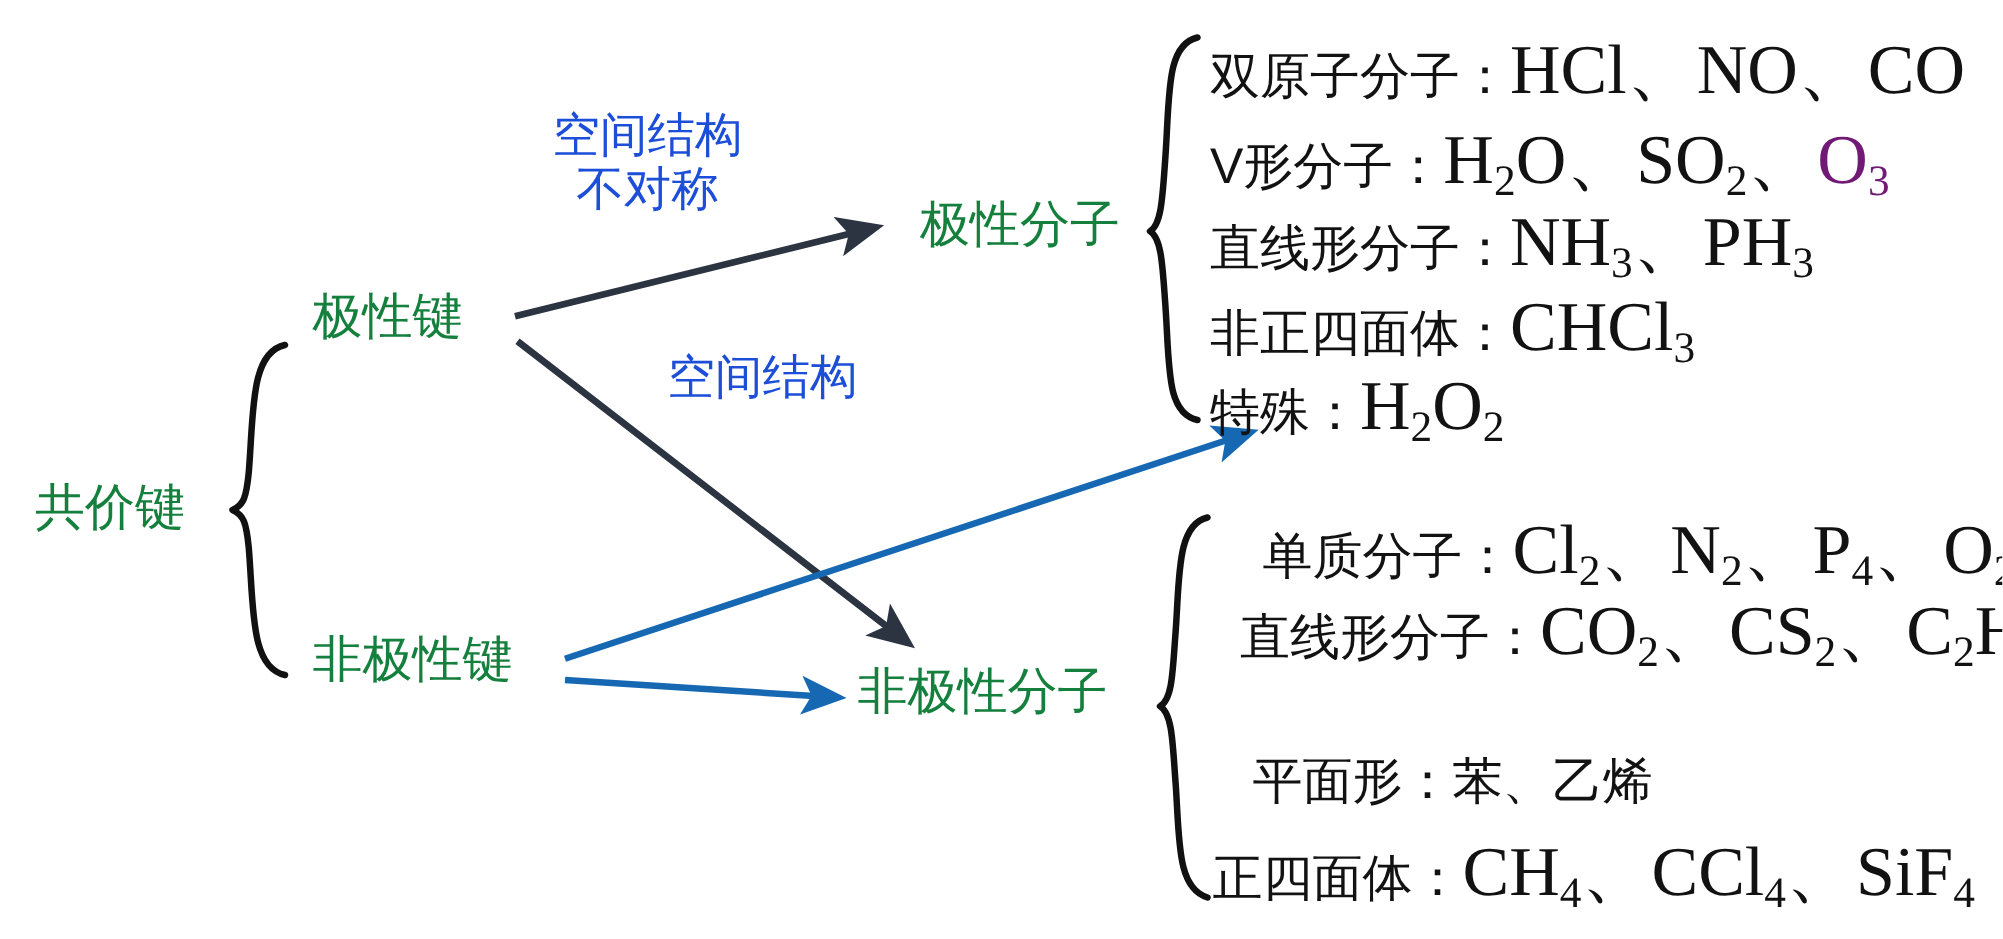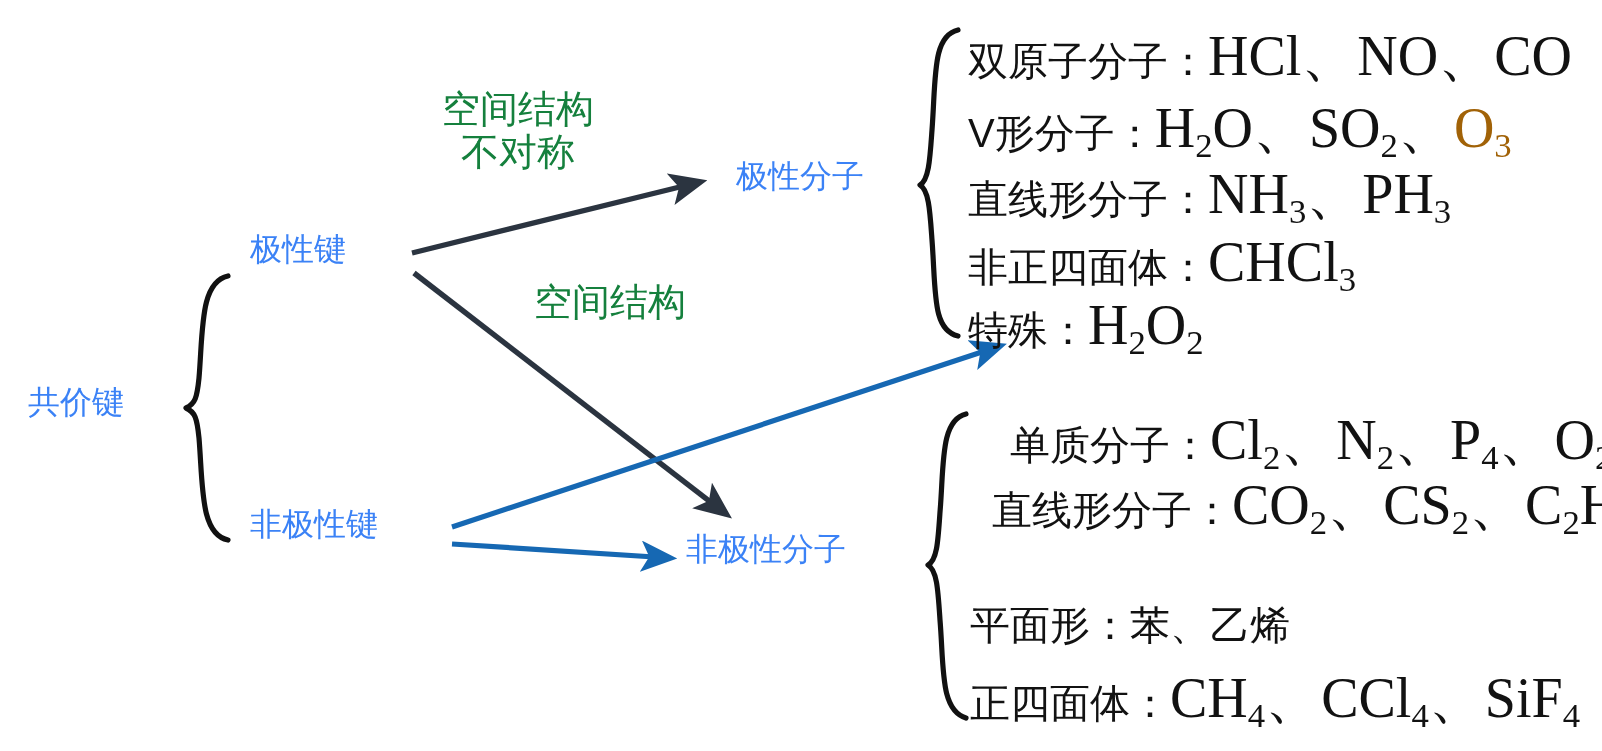--- a/index.html
+++ b/index.html
@@ -11,35 +11,35 @@
     position: relative;
     width: 1602px;
     height: 751px;
     background: #ffffff;
     overflow: hidden;
     font-family: "Liberation Sans", "DejaVu Sans", sans-serif;
   }
   .node {
     position: absolute;
     white-space: nowrap;
-    color: #3b82f6;
-    font-size: 32px;
+    color: #15803d;
+    font-size: 40px;
     line-height: 1;
     font-family: "Liberation Sans", "DejaVu Sans", sans-serif;
   }
   .red {
-    color: #a16207;
+    color: #701a75;
   }
   .red-dark {
     color: #D4362A;
   }
   .edge-label {
     position: absolute;
     text-align: center;
-    color: #15803d;
+    color: #1d4ed8;
     font-size: 38px;
     line-height: 1.12;
     font-family: "Liberation Sans", "DejaVu Sans", sans-serif;
     white-space: nowrap;
   }
   .list-line {
     position: absolute;
     white-space: nowrap;
     font-size: 40px;
     line-height: 1;
@@ -152,21 +152,21 @@
 
   <div class="list-line" style="left:970px; top:412px;margin-left:40px;">
     <span>单质分子：</span><span class="f">Cl<sub>2</sub>、N<sub>2</sub>、P<sub>4</sub>、O<sub>2</sub></span>
   </div>
 
   <div class="list-line" style="left:970px; top:477px;margin-left:22px;">
     <span>直线形分子：</span><span class="f">CO<sub>2</sub>、CS<sub>2</sub>、C<sub>2</sub>H<sub>2</sub></span>
   </div>
 
 
-  <div class="list-line" style="left:970px; top:605px;">
+  <div class="list-line" style="left:1002px; top:605px;">
     <span>平面形：</span><span>苯、乙烯</span>
   </div>
 
   <div class="list-line" style="left:970px; top:670px;">
     <span>正四面体：</span><span class="f">CH<sub>4</sub>、CCl<sub>4</sub>、SiF<sub>4</sub></span>
   </div>
 
 </div>
 
 </body></html>

